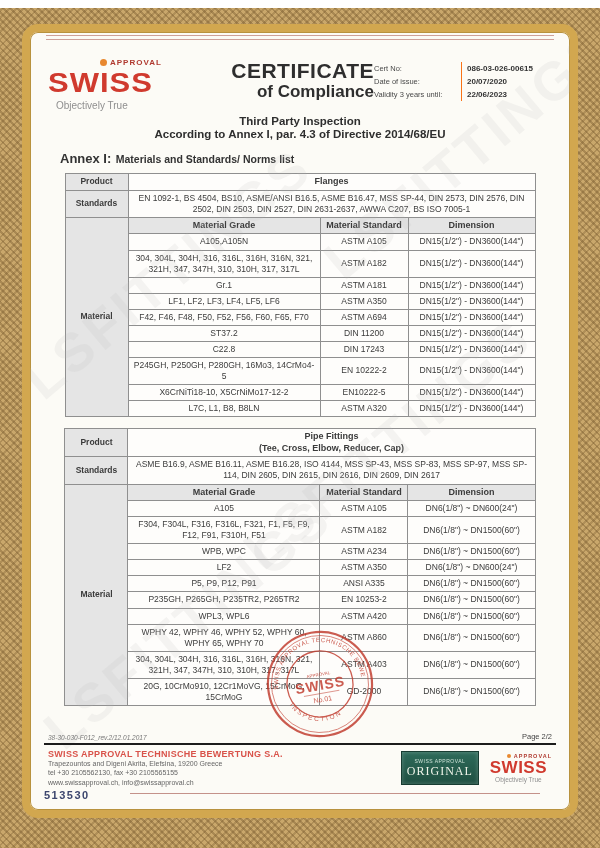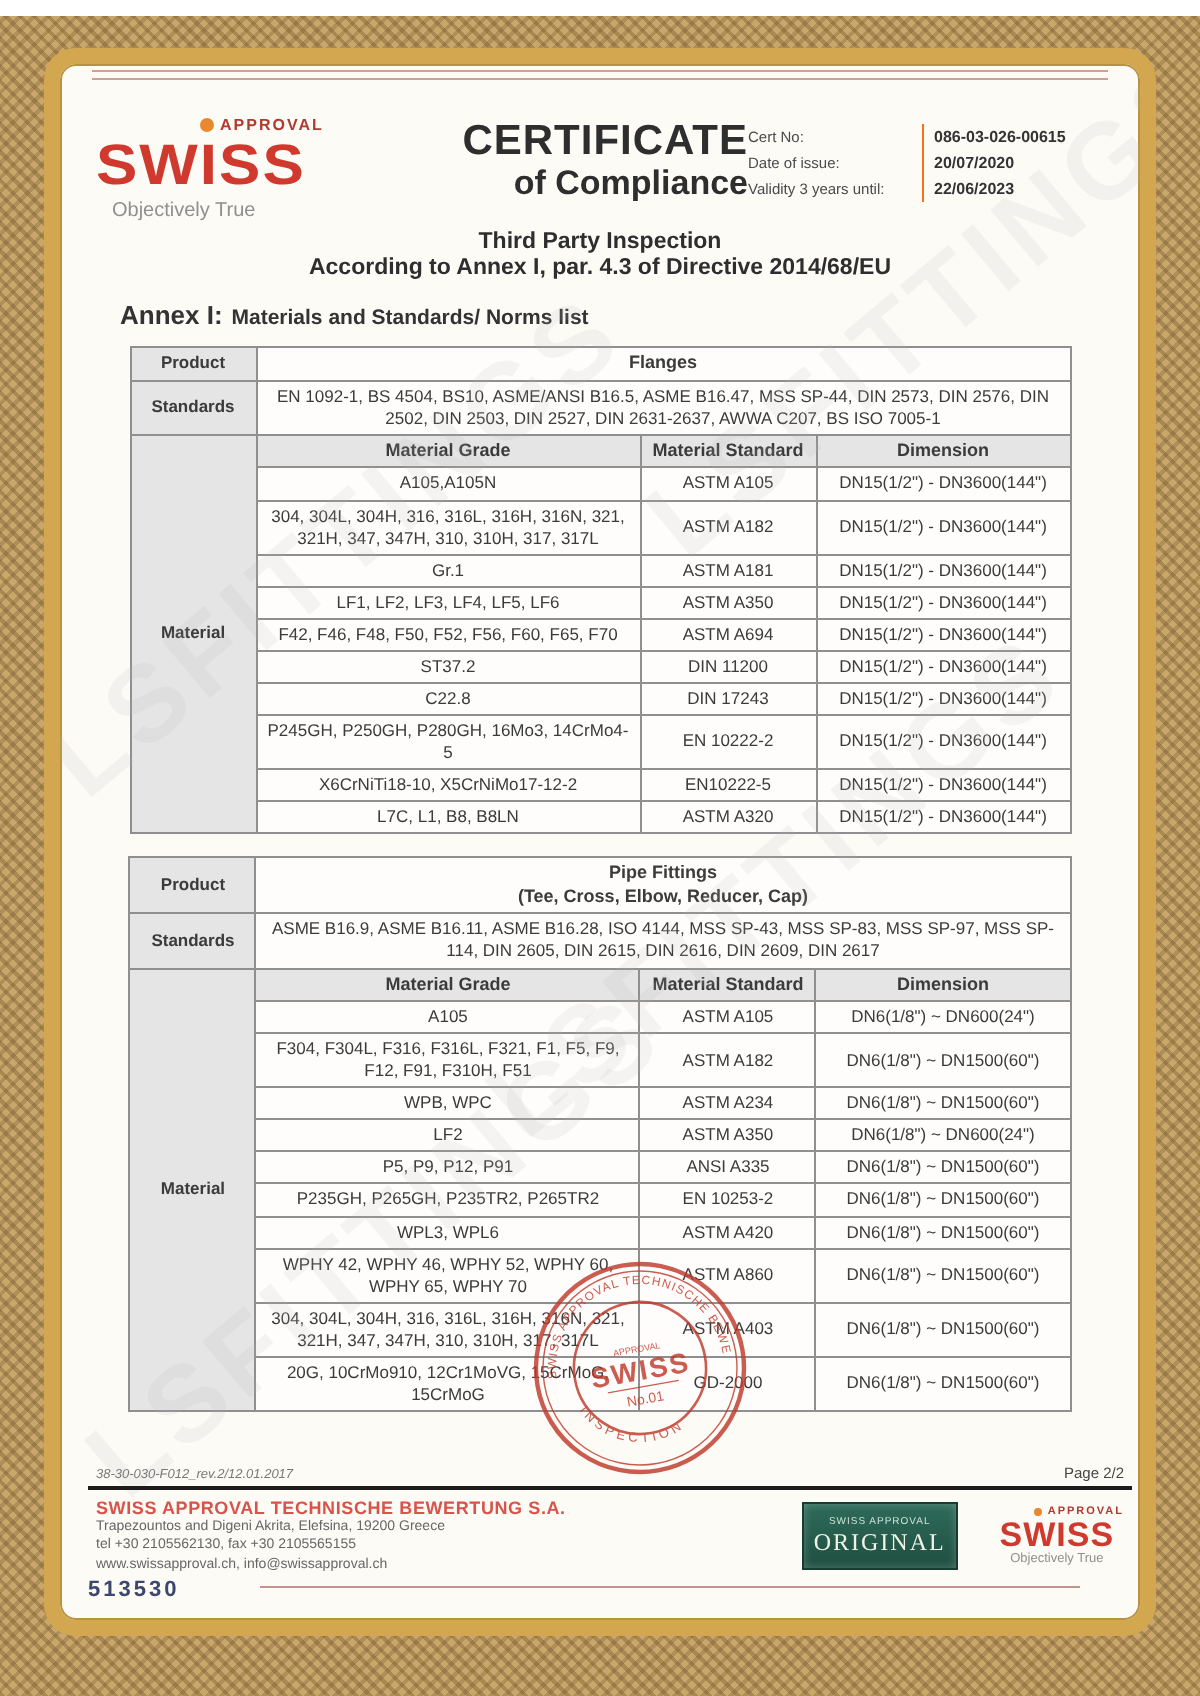--- a/index.html
+++ b/index.html
@@ -43,29 +43,29 @@
   table.mat tr.colhead th{background:#e5e5e5;font-weight:bold;font-size:9px;}
   .prod1{font-weight:bold;font-size:9px;}
   .prod2{font-weight:bold;font-size:9px;}
   .prod2:empty{display:none;}
   .stds{font-size:8.5px;padding:2px 10px;}
   .tbl-gap{height:11px;}
   .endnote{text-align:center;font-size:9px;font-weight:bold;color:#3b3b3b;margin-top:7px;}
   
   .stamp{position:absolute;left:234px;top:596px;opacity:.82;transform:rotate(-10deg);}
   
-  .footer{position:absolute;left:14px;right:4px;top:700px;}
+  .footer{position:absolute;left:14px;right:14px;top:700px;}
   .form-row{display:flex;justify-content:space-between;align-items:flex-end;padding:0 4px;}
   .form-ref{font-size:6.5px;font-style:italic;color:#777;}
   .page-no{font-size:7.5px;color:#444;}
   .foot-rule{border-top:2px solid #1c1c1c;margin:2px 0 4px;}
   .company-row{display:flex;justify-content:space-between;align-items:flex-start;padding:0 4px;}
   .co-name{font-size:9px;font-weight:bold;color:#d9534a;letter-spacing:.3px;}
   .co-line{font-size:7px;color:#666;line-height:1.35;}
-  .foot-right{display:flex;align-items:center;gap:16px;padding-top:2px;}
+  .foot-right{display:flex;align-items:center;gap:6px;padding-top:2px;}
   .badge{width:76px;height:32px;background:linear-gradient(#2e6b5a,#1f4f41);border:1px solid #173c31;display:flex;flex-direction:column;align-items:center;justify-content:center;box-shadow:inset 0 0 4px rgba(255,255,255,.25);}
   .badge .b1{font-size:5px;color:#cfe3d8;letter-spacing:.5px;}
   .badge .b2{font-family:"Liberation Serif",serif;font-size:12px;color:#eef3e8;letter-spacing:1px;}
   .logo-sm{text-align:center;}
   .logo-sm .appr-line{margin-left:22px;}
   .logo-sm .appr-dot{width:4px;height:4px;background:#e8882f;}
   .logo-sm .appr-txt{font-size:5.5px;}
   .swiss-sm{font-size:17px;font-weight:800;color:#d03a2e;letter-spacing:.5px;line-height:1;}
   .tagline-sm{font-size:6.5px;color:#8f8f8f;}
   .bottom-rule{position:absolute;left:100px;right:30px;bottom:16px;border-top:1px solid rgba(150,60,50,.55);}

